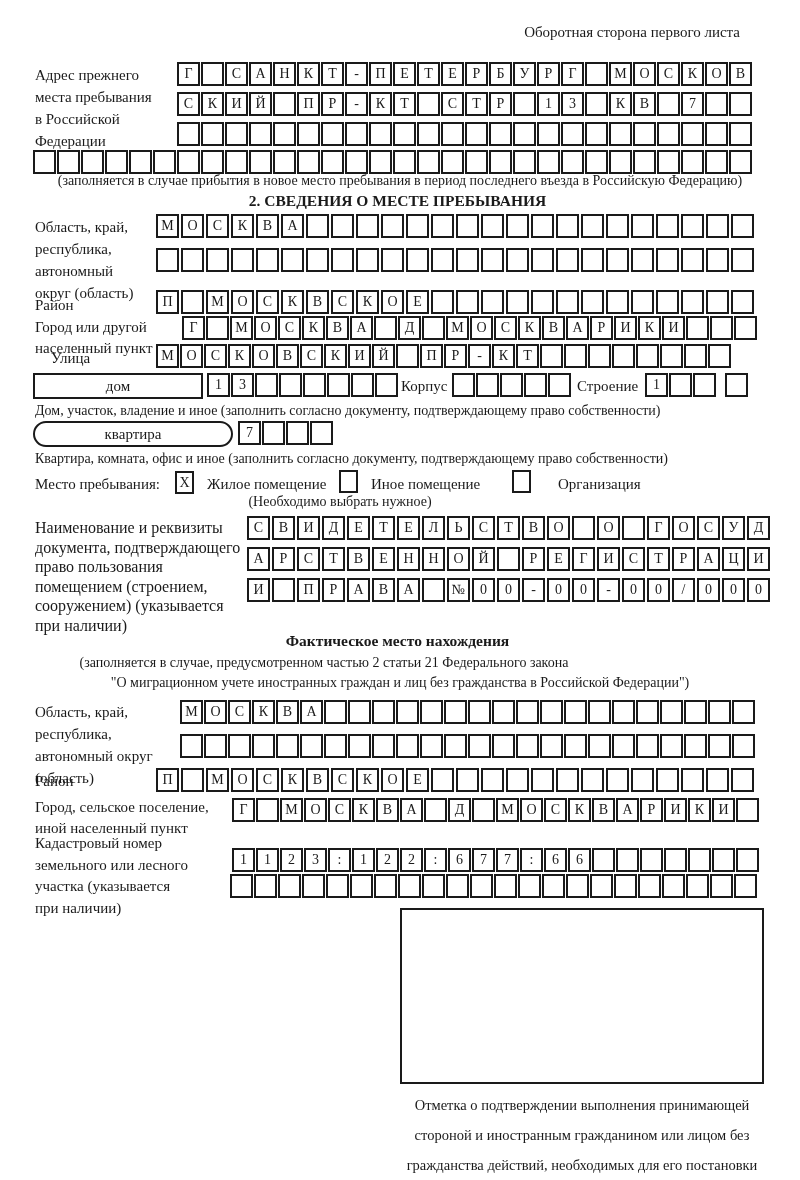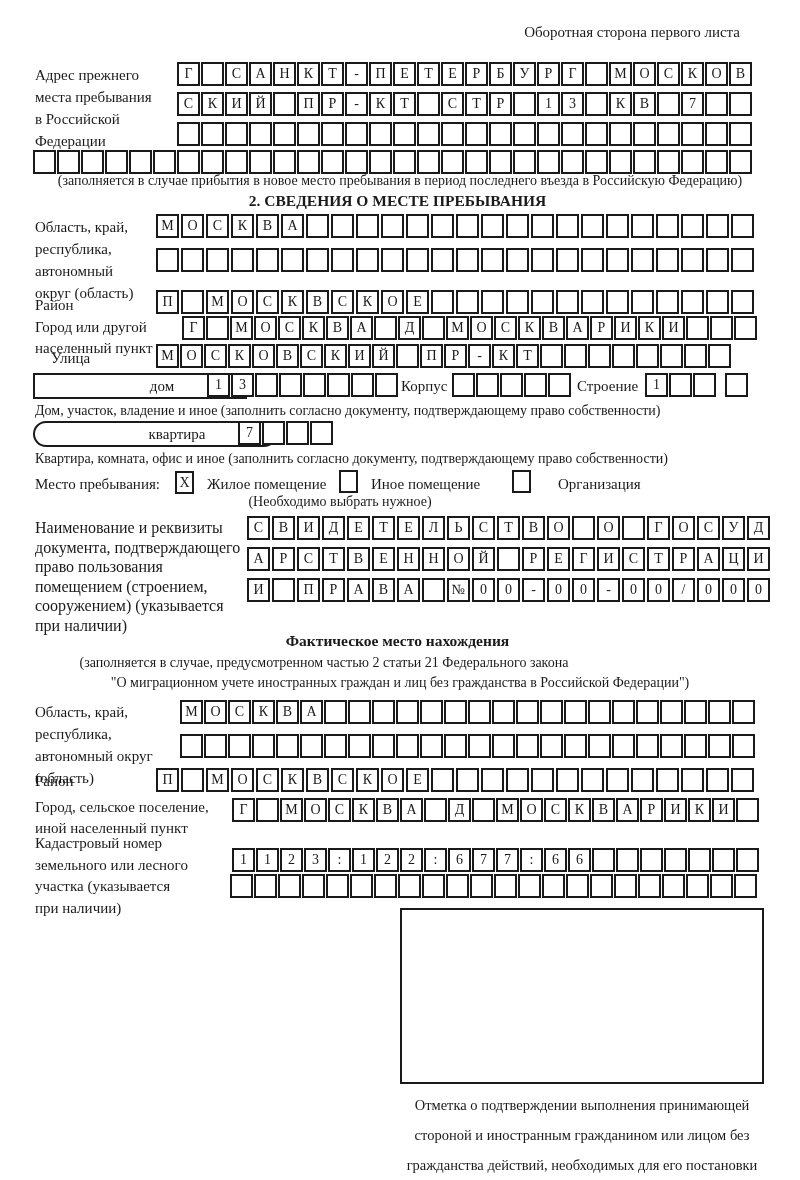--- a/index.html
+++ b/index.html
@@ -13,21 +13,21 @@
   .title{font-weight:bold;font-size:15.5px;}
   .center{text-align:center;}
   .cells{position:absolute;display:flex;}
   .cell{
     flex:none;width:19px;height:20px;border:2px solid #1a1a1a;margin-right:2px;
     font-size:14px;line-height:20px;text-align:center;background:#fff;
   }
   .narrow .cell{margin-right:1px;}
   .widebox{
     position:absolute;height:22px;border:2px solid #1a1a1a;background:#fff;
-    font-size:15px;line-height:22px;text-align:center;padding-left:44px;
+    font-size:15px;line-height:22px;text-align:center;
   }
   .chk{
     position:absolute;width:15px;height:19px;border:2px solid #1a1a1a;background:#fff;
     font-size:14px;line-height:19px;text-align:center;
   }
   .bigbox{position:absolute;border:2px solid #1a1a1a;background:#fff;}
 
   .page-note{top:24px;left:380px;width:360px;text-align:right;font-size:15px;}
   .prev-label{left:35px;top:64px;width:150px;}
   .r-a1{left:177px;top:62px;}

